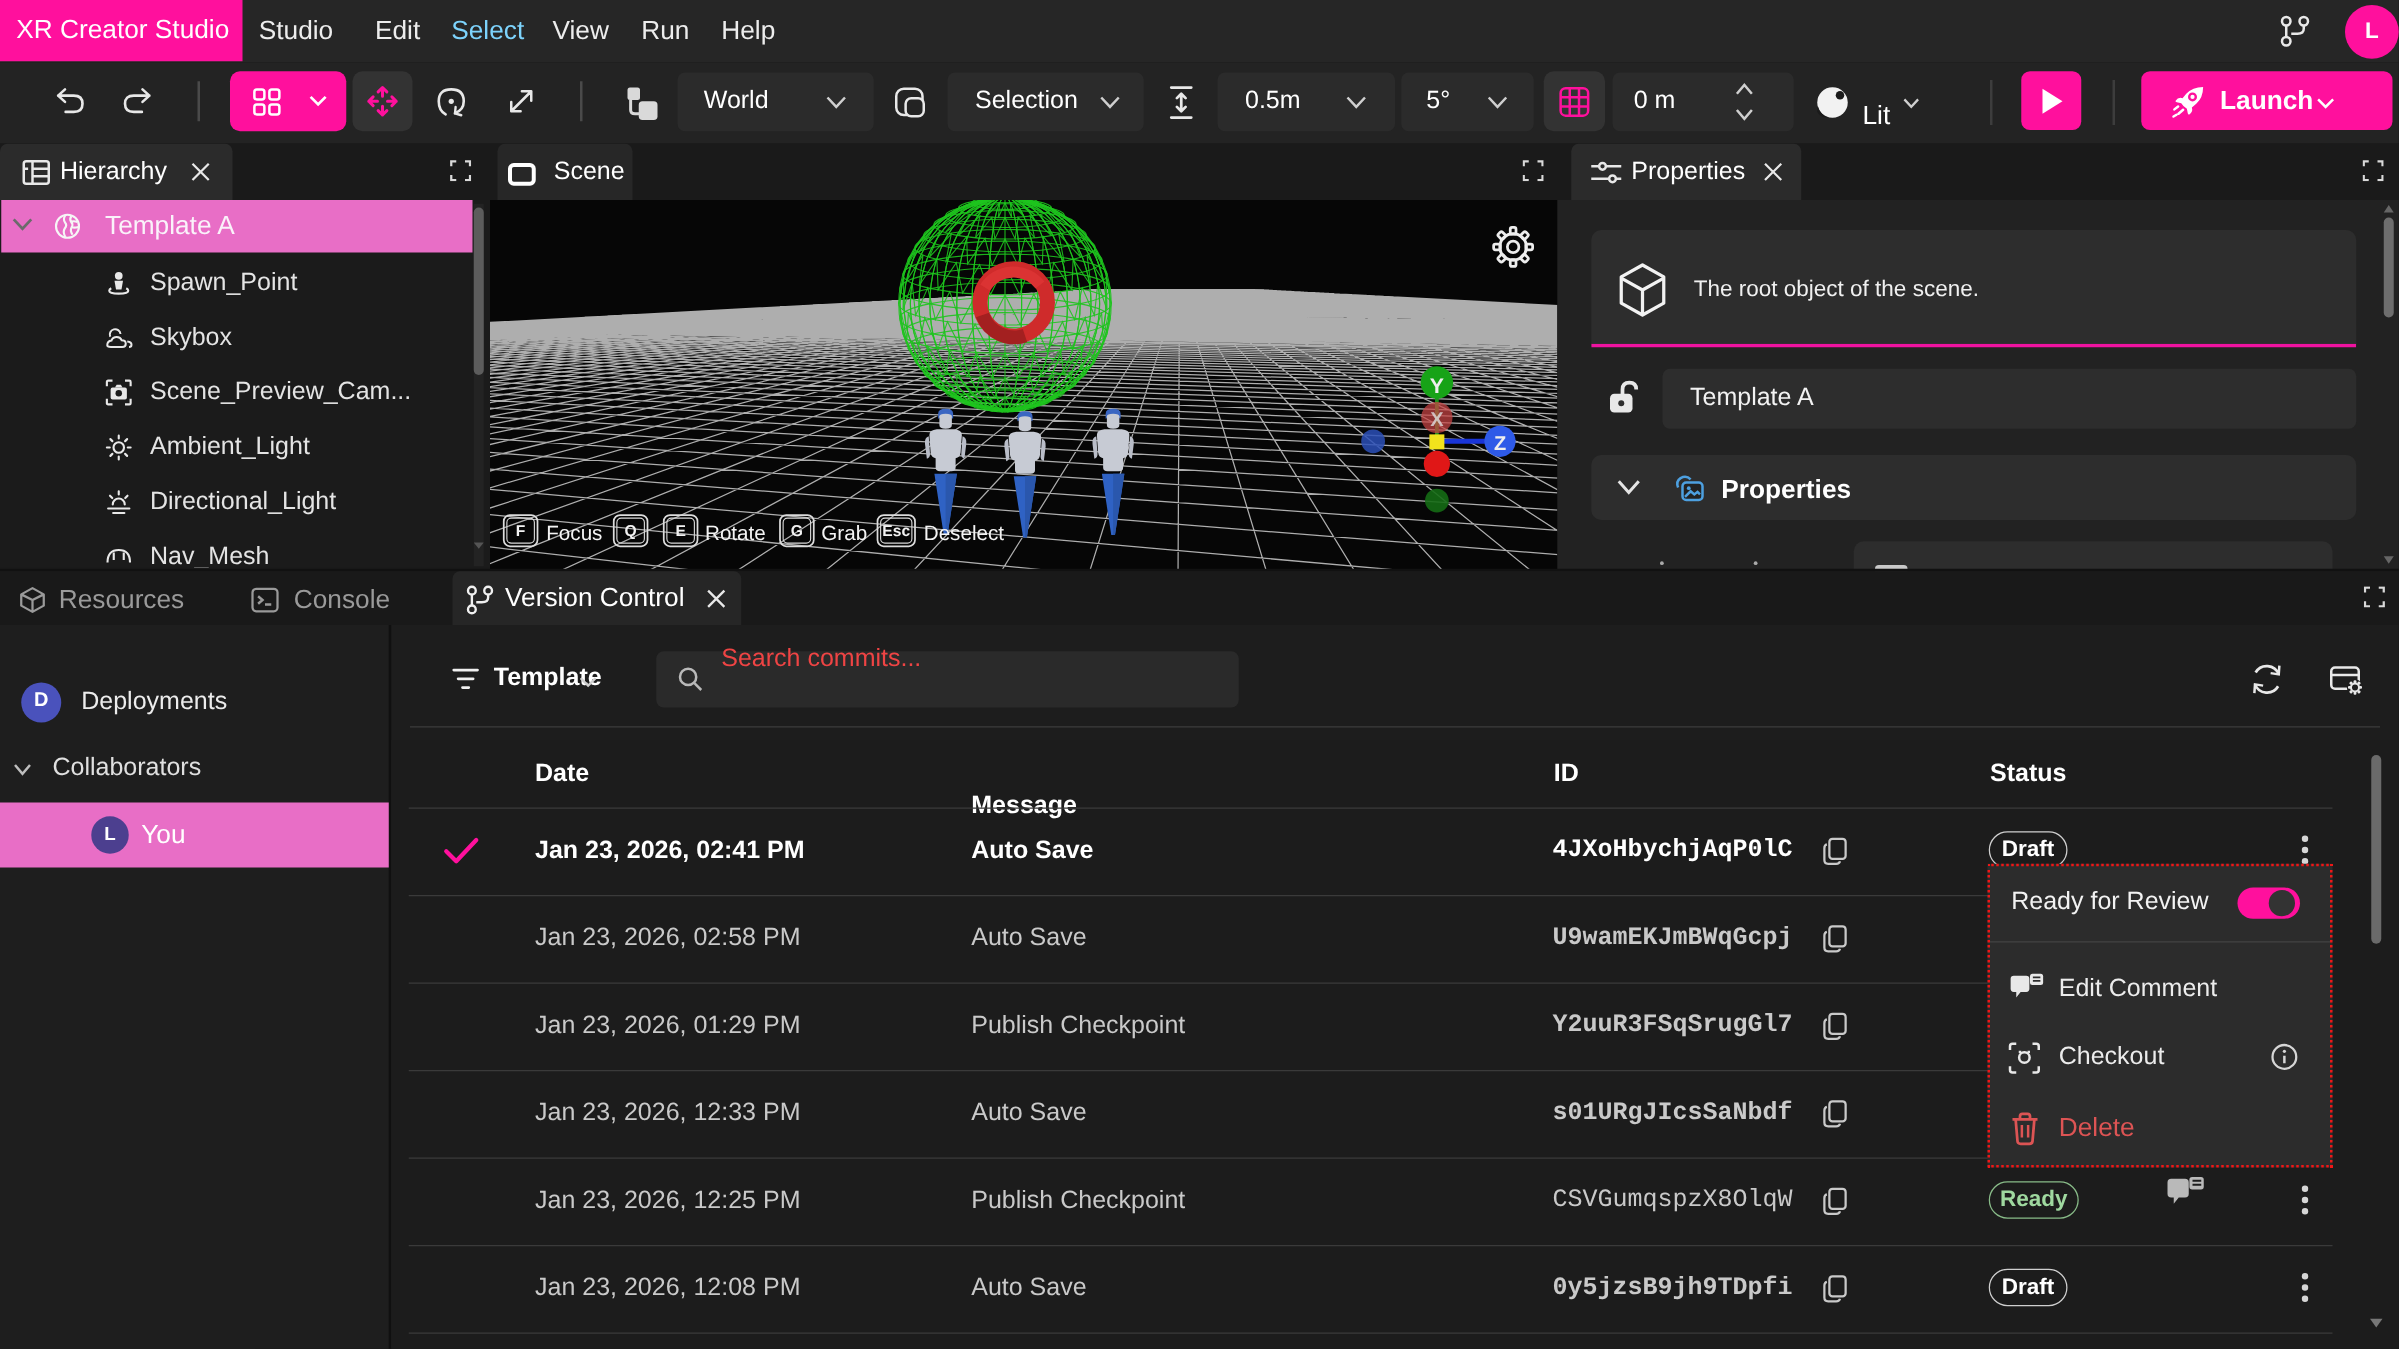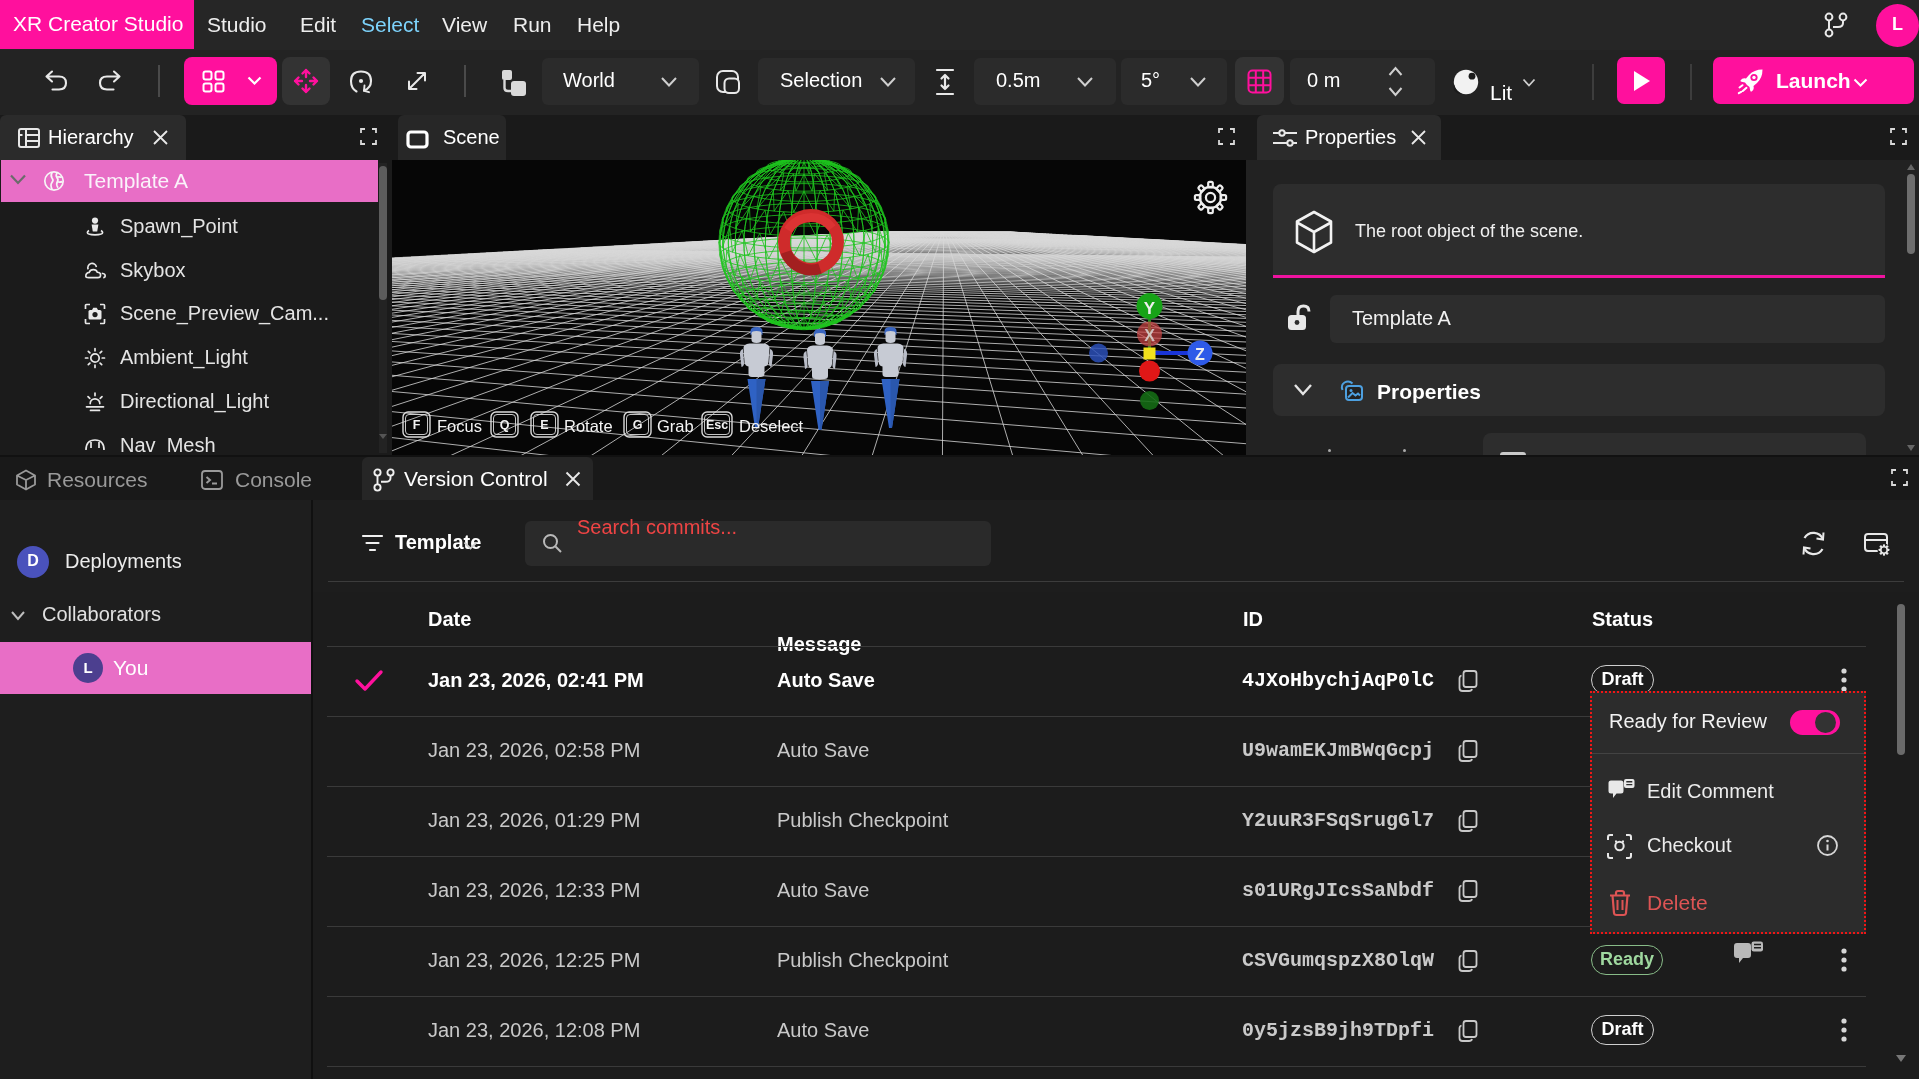--- a/index.html
+++ b/index.html
@@ -541,21 +541,21 @@
 </svg>
 <div class="abs" style="left:428px;top:879px;font-size:20px;color:#c9c9c9;">Jan 23, 2026, 12:33 PM</div>
 <div class="abs" style="left:777px;top:879px;font-size:20px;color:#c9c9c9;">Auto Save</div>
 <div class="abs" style="left:1242px;top:879px;font-size:20px;font-family:'Liberation Mono',monospace;font-weight:bold;color:#c9c9c9;letter-spacing:0px;">s01URgJIcsSaNbdf</div>
 <svg class="abs" style="left:1457px;top:879px" width="22" height="24" viewBox="0 0 22 24" fill="none" stroke="#c9c9c9" stroke-width="1.8">
 <rect x="6.5" y="2" width="13" height="16" rx="2.5"></rect>
 <path d="M4.5 6.5 Q2.5 7 2.5 9.5 V19 Q2.5 22 5.5 22 H12 Q14.5 22 15 20"></path>
 </svg>
 <div class="abs" style="left:428px;top:949px;font-size:20px;color:#c9c9c9;">Jan 23, 2026, 12:25 PM</div>
 <div class="abs" style="left:777px;top:949px;font-size:20px;color:#c9c9c9;">Publish Checkpoint</div>
-<div class="abs" style="left:1242px;top:949px;font-size:20px;font-family:'Liberation Mono',monospace;font-weight:bold;color:#c9c9c9;letter-spacing:0px;">CSVGumqspzX8OlqW</div>
+<div class="abs" style="left:1242px;top:949px;font-size:20px;font-family:'Liberation Mono',monospace;font-weight:normal;color:#c9c9c9;letter-spacing:0px;">CSVGumqspzX8OlqW</div>
 <svg class="abs" style="left:1457px;top:949px" width="22" height="24" viewBox="0 0 22 24" fill="none" stroke="#c9c9c9" stroke-width="1.8">
 <rect x="6.5" y="2" width="13" height="16" rx="2.5"></rect>
 <path d="M4.5 6.5 Q2.5 7 2.5 9.5 V19 Q2.5 22 5.5 22 H12 Q14.5 22 15 20"></path>
 </svg>
 <div class="abs" style="left:428px;top:1019px;font-size:20px;color:#c9c9c9;">Jan 23, 2026, 12:08 PM</div>
 <div class="abs" style="left:777px;top:1019px;font-size:20px;color:#c9c9c9;">Auto Save</div>
 <div class="abs" style="left:1242px;top:1019px;font-size:20px;font-family:'Liberation Mono',monospace;font-weight:bold;color:#c9c9c9;letter-spacing:0px;">0y5jzsB9jh9TDpfi</div>
 <svg class="abs" style="left:1457px;top:1019px" width="22" height="24" viewBox="0 0 22 24" fill="none" stroke="#c9c9c9" stroke-width="1.8">
 <rect x="6.5" y="2" width="13" height="16" rx="2.5"></rect>
 <path d="M4.5 6.5 Q2.5 7 2.5 9.5 V19 Q2.5 22 5.5 22 H12 Q14.5 22 15 20"></path>

